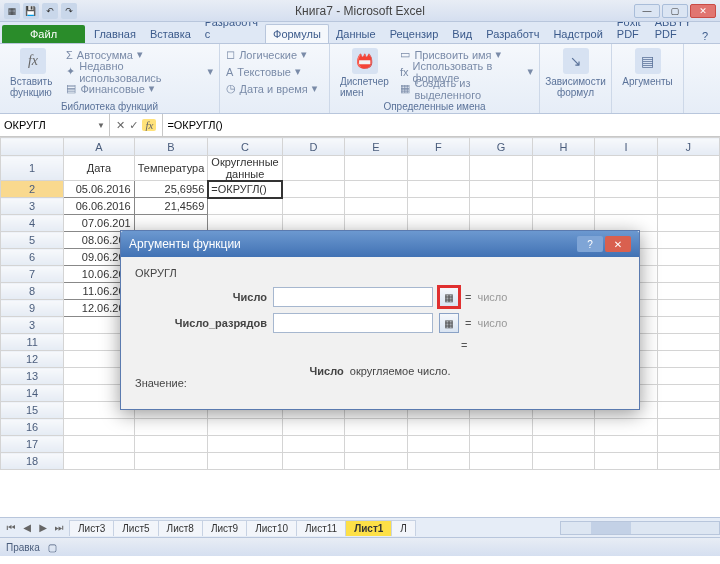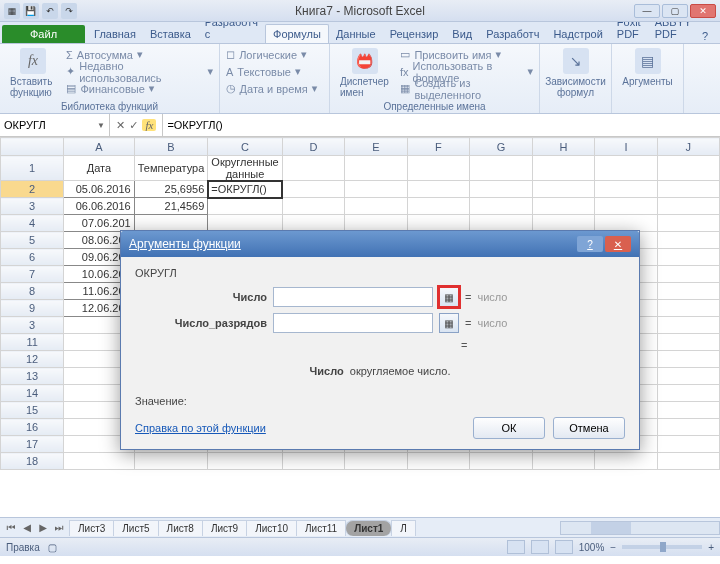--- a/index.html
+++ b/index.html
@@ -49,48 +49,48 @@
 .grid td { height:17px; padding:0 3px; text-align:right; background:#fff; }
 .grid .rowh.sel { background:#f9d98e; }
 .grid td.active { background:#fff; outline:2px solid #333; outline-offset:-1px; text-align:left; }
 .grid td.hdrcell { text-align:center; }
 .grid tr.datarow td:nth-child(2),.grid tr.datarow td:nth-child(3){ border-color:#888; }
 
 .sheet-tabs { height:20px; display:flex; align-items:center; background:#e6edf7; border-top:1px solid #b8c6dc; font-size:10px; }
 .sheet-tabs .nav { display:flex; gap:2px; padding:0 4px; color:#666; }
 .sheet-tabs .nav span { width:14px; text-align:center; cursor:pointer; }
 .sheet-tabs .stab { padding:2px 8px; background:#f2f5fa; border:1px solid #c7d2e3; border-bottom:none; margin-left:-1px; cursor:pointer; }
-.sheet-tabs .stab.active { background:#a3a3a3; font-weight:bold;border-radius:8px; }
+.sheet-tabs .stab.active { background:#fde047; font-weight:bold; }
 .sheet-tabs .scroll { margin-left:auto; width:160px; height:14px; background:#dde6f2; border:1px solid #b8c6dc; position:relative; }
 .sheet-tabs .scroll .thumb { position:absolute; left:30px; width:40px; top:0; bottom:0; background:#c3d1e6; }
 
 .status { height:19px; background:linear-gradient(#e8edf5,#d5dff0); display:flex; align-items:center; font-size:10px; color:#4a5d7c; padding:0 6px; border-top:1px solid #b8c6dc; }
 .status .right { margin-left:auto; display:flex; align-items:center; gap:6px; }
 .status .vbtn { width:18px; height:14px; background:#d7e2f2; border:1px solid #b0c0d8; }
 .status .zslide { width:80px; height:4px; background:#c3d1e6; position:relative; }
 .status .zslide::after { content:""; position:absolute; left:38px; top:-3px; width:6px; height:10px; background:#8fa7c9; }
 
 .dialog { position:absolute; left:120px; top:230px; width:520px; background:#f1f1f1; border:1px solid #5a7aaf; box-shadow:0 4px 18px rgba(0,0,0,0.4); }
-.dialog .dtitle { height:26px; background:linear-gradient(#6c99d0,#4172b4); color:#fff; display:flex; align-items:center; padding:0 8px; font-size:12px; border-radius:2px 2px 0 0;text-decoration:underline; }
+.dialog .dtitle { height:26px; background:linear-gradient(#6c99d0,#4172b4); color:#fff; display:flex; align-items:center; padding:0 8px; font-size:12px; border-radius:2px 2px 0 0; }
 .dialog .dtitle .dctl { margin-left:auto; display:flex; gap:2px; }
 .dialog .dtitle .dctl span { width:26px; height:16px; display:flex; align-items:center; justify-content:center; border-radius:2px; font-size:10px; }
 .dialog .dtitle .dctl .q { background:#7fa5d6; }
 .dialog .dtitle .dctl .x { background:#d9604f; }
 .dialog .dbody { padding:10px 14px; color:#444; }
 .dialog .fname { font-size:11px; margin-bottom:8px; }
 .dialog .args { margin:4px 0 14px; }
 .dialog .argrow { display:flex; align-items:center; gap:6px; margin-bottom:6px; }
 .dialog .argrow .albl { width:132px; text-align:right; font-weight:bold; font-size:11px; }
 .dialog .argrow input { width:160px; height:20px; border:1px solid #a6b7cf; background:#fff; padding:0 3px; font-size:11px; }
 .dialog .argrow .rref { width:20px; height:20px; border:1px solid #8aa2c6; background:linear-gradient(#f5f8fc,#d9e4f2); display:flex; align-items:center; justify-content:center; font-size:10px; cursor:pointer; }
 .dialog .argrow .rref.hl { outline:3px solid #e03030; outline-offset:-1px; }
 .dialog .argrow .eq { color:#555; }
 .dialog .argrow .hint { color:#999; font-size:11px; }
 .dialog .desc { font-size:11px; color:#555; margin-bottom:8px; }
-.dialog .argdesc { text-align:center; font-size:11px; margin-bottom:18px; }
+.dialog .argdesc { text-align:center; font-size:11px; }
 .dialog .argdesc b { font-weight:bold; }
 .dialog .resrow { font-size:11px; margin-bottom:10px; }
 .dialog .dfoot { display:flex; align-items:center; margin-top:6px; }
 .dialog .dfoot a { color:#1658b8; text-decoration:underline; font-size:11px; cursor:pointer; }
 .dialog .dfoot .dbtns { margin-left:auto; display:flex; gap:8px; }
 .dialog .dfoot button { width:72px; height:22px; background:linear-gradient(#fefefe,#e3e9f2); border:1px solid #9ab0cf; border-radius:3px; font-size:11px; cursor:pointer; }
 </style>
 </head>
 <body>
 
@@ -455,29 +455,20 @@
       <div class="stab">Л</div>
     </div>
   <div class="scroll">
       <div class="thumb"></div>
     </div>
 </div>
 
 <div class="status">
   <span>Правка</span>
   <span style="margin-left:8px">▢</span>
-  <div class="right">
-    <div class="vbtn"></div>
-    <div class="vbtn"></div>
-    <div class="vbtn"></div>
-    <span>100%</span>
-    <span>−</span>
-    <div class="zslide"></div>
-    <span>+</span>
-  </div>
 </div>
 
 <div class="dialog">
   <div class="dtitle">
     <span>Аргументы функции</span>
     <div class="dctl">
       <span class="q">?</span>
       <span class="x">✕</span>
     </div>
   </div>
@@ -499,21 +490,14 @@
         <span class="hint">число</span>
       </div>
       <div class="argrow" style="justify-content:flex-start;padding-left:326px">
         <span class="eq">=</span>
       </div>
     </div>
     <div class="argdesc">
       <b>Число</b>&nbsp;&nbsp;<span>округляемое число.</span>
     </div>
     <div class="resrow">Значение:</div>
-    <div class="dfoot">
-      <a>Справка по этой функции</a>
-      <div class="dbtns">
-        <button>ОК</button>
-        <button>Отмена</button>
-      </div>
-    </div>
   </div>
 </div>
 
 </body></html>

